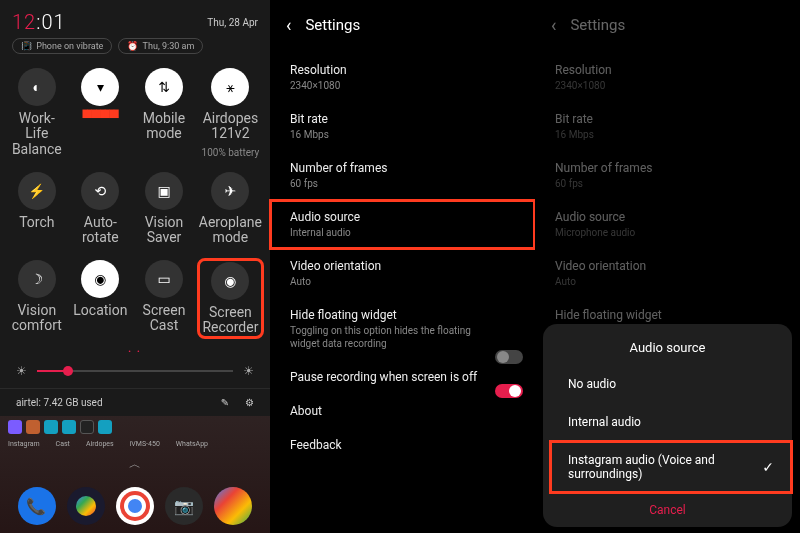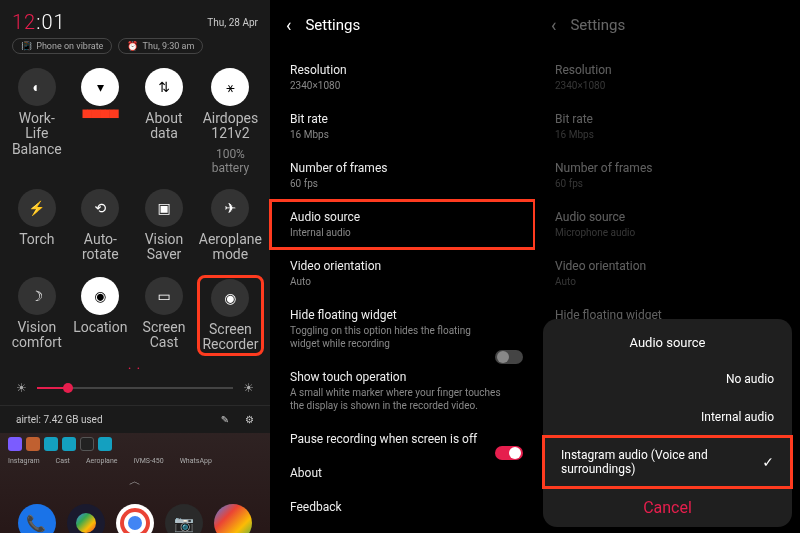--- a/index.html
+++ b/index.html
@@ -14,21 +14,21 @@
   .time { font-size: 20px; font-weight: 300; letter-spacing: 1px; }
   .time .accent { color: #e61e4d; }
   .date { font-size: 10px; color: #ccc; }
   .chips { display: flex; gap: 6px; padding: 0 12px 10px; }
   .chip { border: 1px solid #444; border-radius: 12px; padding: 2px 8px; font-size: 9px; color: #aaa; display: flex; align-items: center; gap: 4px; }
   .tiles { display: grid; grid-template-columns: repeat(4, 1fr); gap: 6px; padding: 4px 8px; row-gap: 14px; }
   .tile { display: flex; flex-direction: column; align-items: center; gap: 5px; }
   .tile-circle { width: 38px; height: 38px; border-radius: 50%; background: #333; display: flex; align-items: center; justify-content: center; font-size: 14px; }
   .tile-circle.on { background: #fff; color: #000; }
   .tile-label { font-size: 14px; color: #bbb; text-align: center; line-height: 1.1; }
-  .tile-sub { font-size: 12px; color: #888; text-align: center; }
+  .tile-sub { font-size: 10px; color: #888; text-align: left; }
   .tile.highlight { outline: 3px solid #ff3b1f; outline-offset: -1px; border-radius: 6px; padding: 2px; }
   .pager { text-align: center; font-size: 8px; color: #e61e4d; padding: 6px 0 4px; letter-spacing: 2px; }
   .brightness-row { display: flex; align-items: center; padding: 4px 16px 10px; gap: 10px; }
   .slider { flex: 1; height: 2px; background: #444; position: relative; }
   .slider-fill { position: absolute; left: 0; top: 0; height: 2px; width: 16%; background: #e61e4d; }
   .slider-thumb { position: absolute; left: 16%; top: -4px; width: 10px; height: 10px; border-radius: 50%; background: #e61e4d; margin-left: -5px; }
   .data-row { display: flex; align-items: center; justify-content: space-between; padding: 8px 16px; font-size: 10px; color: #ccc; border-top: 1px solid #2a2a2a; }
   .data-actions { display: flex; gap: 16px; }
   .apps-bg { flex: 1; background: linear-gradient(180deg, rgba(60,40,40,0.6), rgba(40,20,20,0.8)); position: relative; }
   .bgicons { display: flex; gap: 4px; padding: 4px 8px; }
@@ -61,24 +61,24 @@
   .toggle { position: absolute; right: 12px; width: 28px; height: 14px; border-radius: 7px; background: #444; }
   .toggle::after { content: ""; position: absolute; width: 12px; height: 12px; border-radius: 50%; background: #888; top: 1px; left: 2px; }
   .toggle.on { background: #e61e4d; }
   .toggle.on::after { background: #fff; left: auto; right: 2px; }
   .setting-item.with-toggle { position: relative; padding-right: 50px; }
 
   
   .dim { opacity: 0.4; }
   .dialog { position: absolute; left: 8px; right: 8px; bottom: 6px; background: #1f1f1f; border-radius: 14px; padding: 12px 0 4px; }
   .dialog-title { text-align: center; font-size: 13px; padding: 4px 0 10px; }
-  .dialog-option { padding: 12px 18px; font-size: 12px; display: flex; justify-content: flex-end; align-items: center; }
+  .dialog-option { padding: 12px 18px; font-size: 12px; display: flex; justify-content: flex-start; align-items: center; margin-left: 7px; }
   .dialog-option .ck { font-size: 14px; }
   .dialog-option.highlight { outline: 3px solid #ff3b1f; outline-offset: -2px; }
-  .dialog-cancel { text-align: center; font-size: 16px; color: #e61e4d; padding: 10px 0 6px; }
+  .dialog-cancel { text-align: center; font-size: 12px; color: #e61e4d; padding: 10px 0 6px; }
 
   .sun-ico { font-size: 12px; color: #aaa; }
   .redline { color:#ff3b1f; font-size:7px; letter-spacing:-0.5px; }
 </style>
 </head>
 <body>
 
 <div class="panel p1">
   <div class="status-bar">
     <div class="time"><span class="accent">12</span><span>:01</span></div>
@@ -98,21 +98,21 @@
     <div class="tile">
         <div class="tile-circle">◐</div>
         <div class="tile-label">Work-Life Balance</div>
       </div>
     <div class="tile">
         <div class="tile-circle on">▾</div>
         <div class="tile-label redline">████████</div>
       </div>
     <div class="tile">
         <div class="tile-circle on">⇅</div>
-        <div class="tile-label">About data</div>
+        <div class="tile-label">Mobile mode</div>
       </div>
     <div class="tile">
         <div class="tile-circle on">⚹</div>
         <div class="tile-label">Airdopes 121v2</div>
         <div class="tile-sub">100% battery</div>
       </div>
     <div class="tile">
         <div class="tile-circle">⚡</div>
         <div class="tile-label">Torch</div>
       </div>
@@ -166,21 +166,21 @@
         <span></span>
         <span></span>
         <span></span>
         <span></span>
         <span></span>
         <span></span>
       </div>
     <div class="recent-labels">
       <span>Instagram</span>
       <span>Cast</span>
-      <span>Aeroplane</span>
+      <span>Airdopes</span>
       <span>iVMS-450</span>
       <span>WhatsApp</span>
     </div>
     <div class="caret-up">︿</div>
     <div class="dock">
       <div class="dock-icon dock-phone">📞</div>
       <div class="dock-icon dock-msg">
           <div class="inner"></div>
         </div>
       <div class="dock-icon dock-chrome"></div>
@@ -210,26 +210,22 @@
   <div class="setting-item highlight">
       <div class="setting-title">Audio source</div>
       <div class="setting-value">Internal audio</div>
     </div>
   <div class="setting-item">
       <div class="setting-title">Video orientation</div>
       <div class="setting-value">Auto</div>
     </div>
   <div class="setting-item with-toggle">
       <div class="setting-title">Hide floating widget</div>
-      <div class="setting-value">Toggling on this option hides the floating widget while recording</div>
+      <div class="setting-value">Toggling on this option hides the floating widget data recording</div>
       <div class="toggle"></div>
-    </div>
-  <div class="setting-item">
-      <div class="setting-title">Show touch operation</div>
-      <div class="setting-value">A small white marker where your finger touches the display is shown in the recorded video.</div>
     </div>
   <div class="setting-item with-toggle">
       <div class="setting-title">Pause recording when screen is off</div>
       <div class="toggle on"></div>
     </div>
   <div class="setting-item">
       <div class="setting-title">About</div>
     </div>
   <div class="setting-item">
       <div class="setting-title">Feedback</div>

